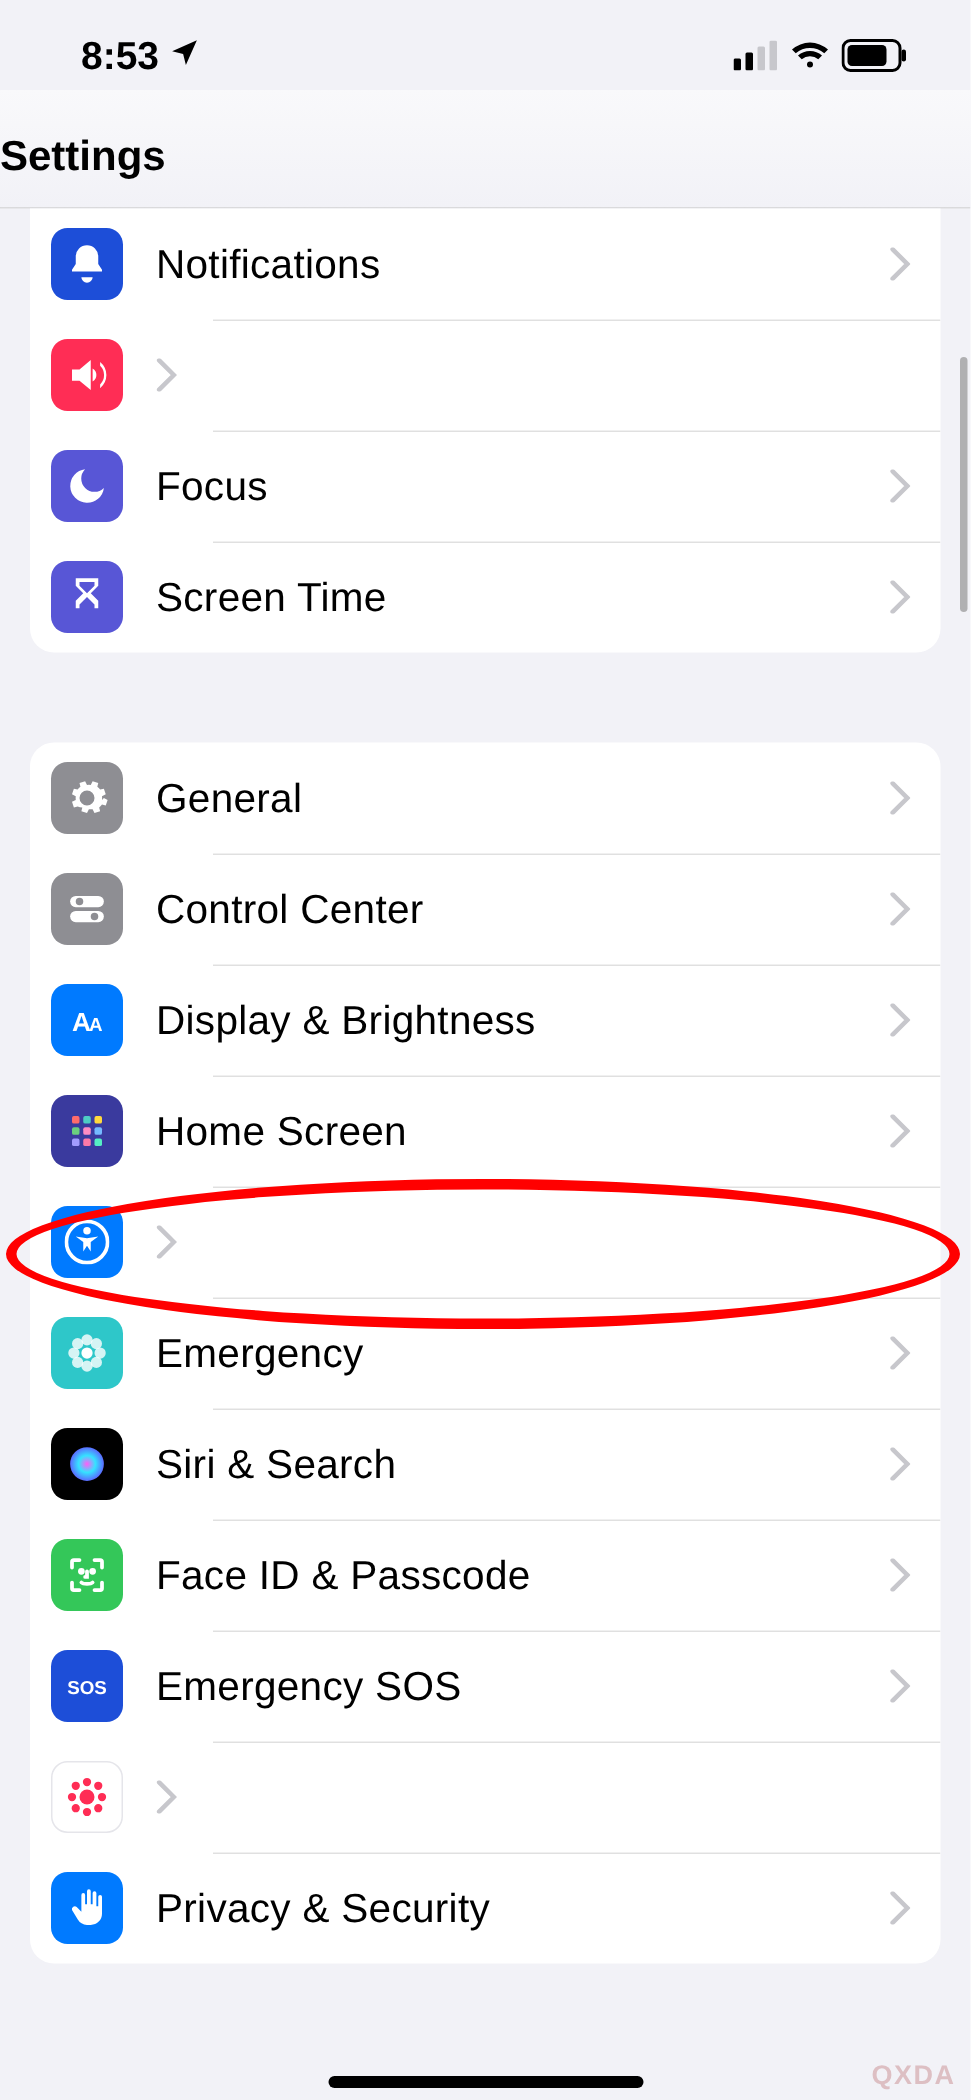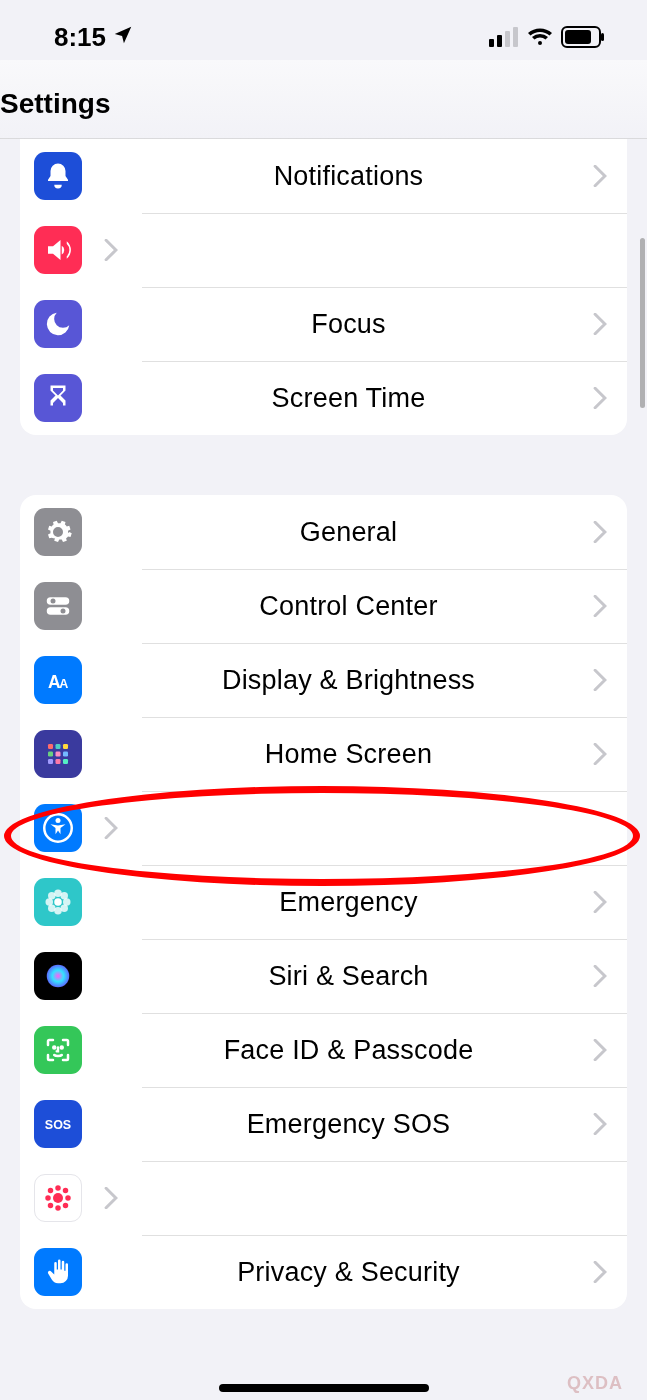--- a/index.html
+++ b/index.html
@@ -37,21 +37,20 @@
     font-size: 28px;
     font-weight: 700;
   }
 
   
   .group {
     background: #fff;
     margin: 0 20px;
     border-radius: 16px;
     overflow: hidden;
-    text-align: center;
   }
   .group.first { border-top-left-radius:0; border-top-right-radius:0; margin-top:0; }
   .group + .group { margin-top: 60px; }
 
   .row {
     display: flex;
     align-items: center;
     min-height: 74px;
     padding: 0 20px 0 14px;
     position: relative;
@@ -116,34 +115,34 @@
     position:absolute;
     bottom:8px; left:50%;
     transform:translateX(-50%);
     width:210px; height:8px;
     background:#000;
     border-radius:5px;
   }
 
   .watermark {
     position:absolute;
-    bottom:6px; right:24px;
+    bottom:6px; right:10px;
     font-size:18px;
     font-weight:700;
     letter-spacing:1px;
     color: rgba(160,40,40,0.25);
     font-family: Arial, sans-serif;
   }
 </style>
 </head>
 <body>
 
 <div class="status-bar">
   <div class="status-left">
-    <span>8:15</span>
+    <span>8:53</span>
     <span>
       <svg viewBox="0 0 24 24" width="22" height="22" fill="#000">
           <path d="M3 11l18-8-8 18-2-8-8-2z"></path>
         </svg>
     </span>
   </div>
   <div class="status-right">
     <span>
       <svg viewBox="0 0 30 20" width="30" height="20">
         <rect x="0" y="12" width="5" height="8" rx="1" fill="#000"></rect>

